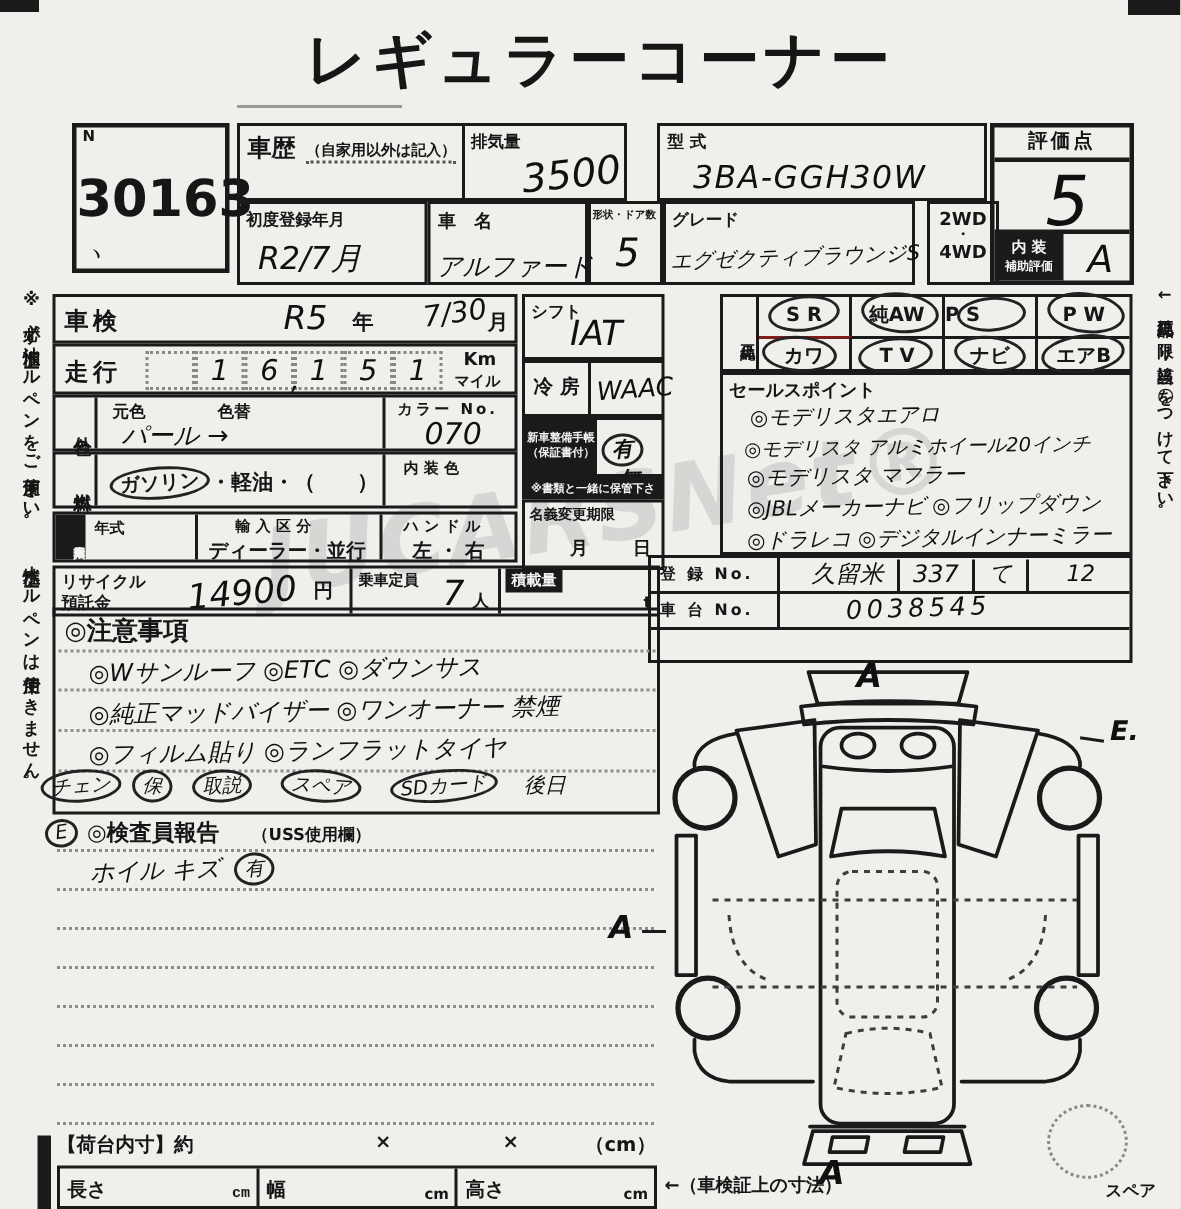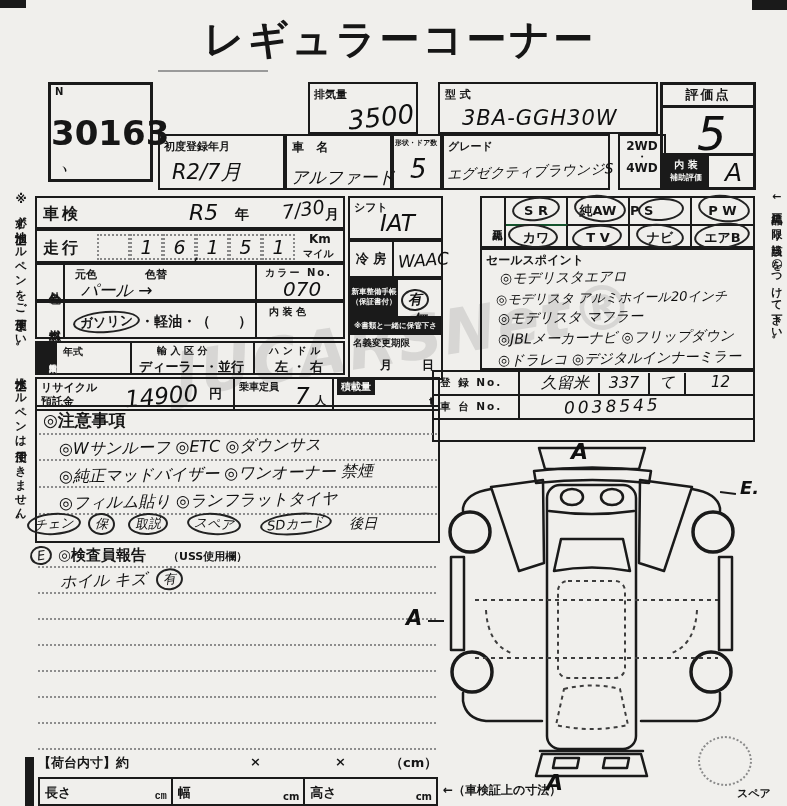--- a/index.html
+++ b/index.html
@@ -30,20 +30,24 @@
 
   <div class="abs bold" style="left:140px;top:12px;width:520px;font-size:40px;letter-spacing:3px;text-align:center;">レギュラーコーナー</div>
   <div class="abs" style="left:158px;top:70px;width:110px;height:2px;background:#9a9a9a;"></div>
 
   <div class="abs b3" style="left:48px;top:82px;width:105px;height:100px;">
     <span class="abs bold" style="left:4px;top:1px;font-size:10px;">N</span>
     <span class="abs" style="left:0;top:28px;width:100%;text-align:center;font-size:34px;font-weight:bold;">30163</span>
     <span class="abs hw" style="left:6px;top:76px;font-size:12px;">ヽ</span>
   </div>
 
+  <div class="abs b2" style="left:158px;top:82px;width:152px;height:52px;">
+    <span class="abs bold" style="left:5px;top:5px;font-size:16px;">車歴</span>
+    <span class="abs bold" style="left:44px;top:9px;font-size:10px;border-bottom:2px dotted #555;">（自家用以外は記入）</span>
+  </div>
   <div class="abs b2" style="left:308px;top:82px;width:110px;height:52px;">
     <span class="abs bold" style="left:4px;top:3px;font-size:11px;">排気量</span>
     <span class="abs hw" style="left:38px;top:18px;font-size:26px;transform:rotate(-6deg);">3500</span>
   </div>
   <div class="abs b2" style="left:438px;top:82px;width:220px;height:52px;">
     <span class="abs bold" style="left:5px;top:3px;font-size:11px;">型 式</span>
     <span class="abs hw" style="left:22px;top:22px;font-size:21px;letter-spacing:1px;">3BA-GGH30W</span>
   </div>
 
   <div class="abs b2" style="left:158px;top:134px;width:127px;height:56px;">
@@ -170,21 +174,21 @@
     <span class="abs bold" style="left:30px;bottom:4px;font-size:12px;">月</span>
     <span class="abs bold" style="left:72px;bottom:4px;font-size:12px;">日</span>
   </div>
 
   <div class="abs b2" style="left:480px;top:196px;width:275px;height:52px;">
     <div class="abs vert bold cell-line-r" style="left:0;top:0;width:24px;height:100%;font-size:10px;text-align:center;">純正品</div>
     <div class="abs bold" style="left:24px;top:0;width:62px;height:26px;border-right:2px solid #1a1a1a;text-align:center;font-size:13px;line-height:25px;">S R</div>
     <div class="abs bold" style="left:86px;top:0;width:62px;height:26px;border-right:2px solid #1a1a1a;text-align:center;font-size:13px;line-height:25px;">純AW</div>
     <div class="abs bold" style="left:148px;top:0;width:62px;height:26px;border-right:2px solid #1a1a1a;text-align:left;font-size:13px;line-height:25px;">P S</div>
     <div class="abs bold" style="left:210px;top:0;width:61px;height:26px;text-align:center;font-size:13px;line-height:25px;">P W</div>
-    <div class="abs bold" style="left:24px;top:26px;width:62px;height:24px;border-top:2px solid #14532d;border-right:2px solid #1a1a1a;text-align:center;font-size:13px;line-height:23px;">カワ</div>
+    <div class="abs bold" style="left:24px;top:26px;width:62px;height:24px;border-top:2px solid #7f1d1d;border-right:2px solid #1a1a1a;text-align:center;font-size:13px;line-height:23px;">カワ</div>
     <div class="abs bold" style="left:86px;top:26px;width:62px;height:24px;border-top:2px solid #1a1a1a;border-right:2px solid #1a1a1a;text-align:center;font-size:13px;line-height:23px;">T V</div>
     <div class="abs bold" style="left:148px;top:26px;width:62px;height:24px;border-top:2px solid #1a1a1a;border-right:2px solid #1a1a1a;text-align:center;font-size:13px;line-height:23px;">ナビ</div>
     <div class="abs bold" style="left:210px;top:26px;width:61px;height:24px;border-top:2px solid #1a1a1a;text-align:center;font-size:13px;line-height:23px;">エアB</div>
   </div>
 
   <div class="abs" style="left:512px;top:197px;width:48px;height:24px;border:2px solid #222;border-radius:50%;transform:rotate(-6deg);"></div>
   <div class="abs" style="left:574px;top:195px;width:52px;height:27px;border:2px solid #222;border-radius:50%;transform:rotate(5deg);"></div>
   <div class="abs" style="left:638px;top:198px;width:46px;height:23px;border:2px solid #222;border-radius:50%;transform:rotate(-4deg);"></div>
   <div class="abs" style="left:698px;top:195px;width:52px;height:27px;border:2px solid #222;border-radius:50%;transform:rotate(7deg);"></div>
   <div class="abs" style="left:508px;top:224px;width:50px;height:24px;border:2px solid #222;border-radius:50%;transform:rotate(4deg);"></div>

